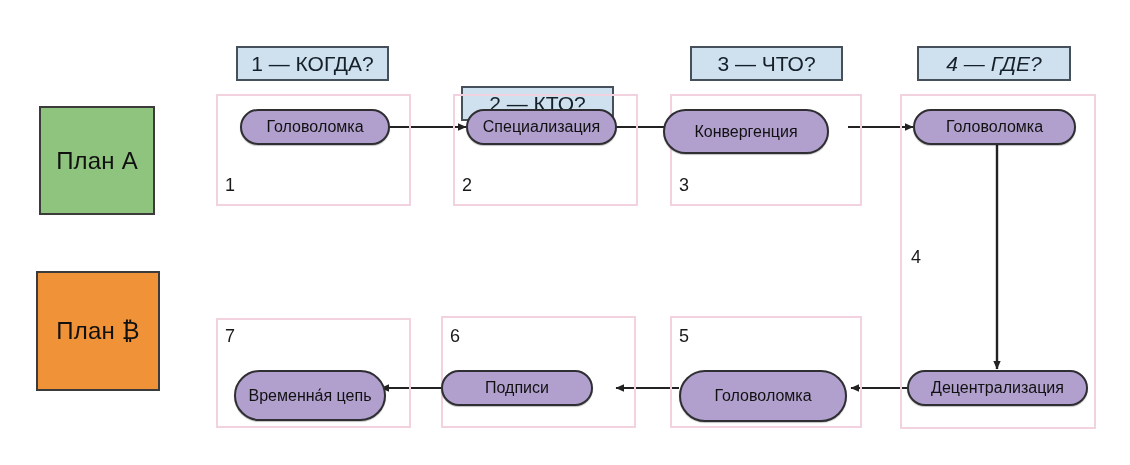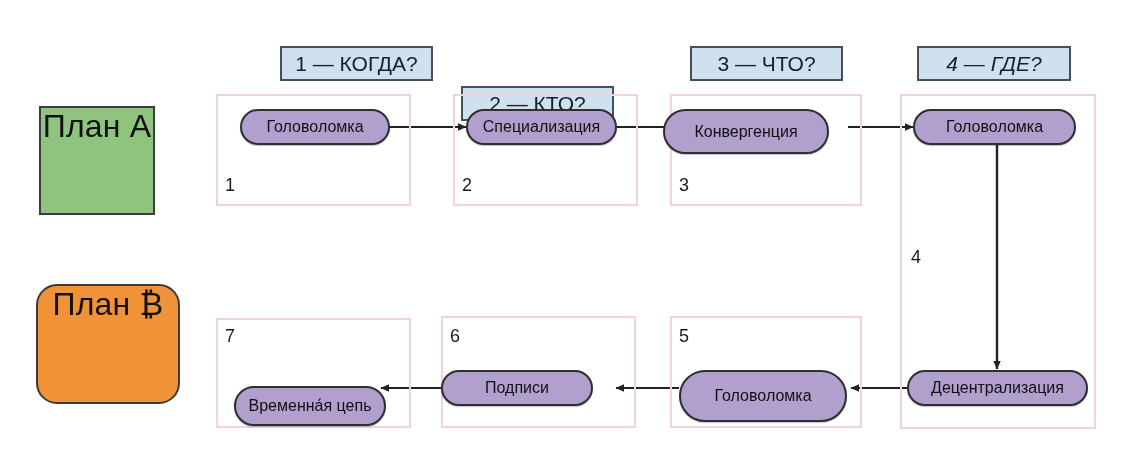--- a/index.html
+++ b/index.html
@@ -16,25 +16,25 @@
     width: 1130px;
     height: 465px;
     background: #ffffff;
     overflow: hidden;
   }
   .abs { position: absolute; }
 
   
   .plan-square {
     display: flex;
-    align-items: flex-start;
+    align-items: center;
     justify-content: center;
     border: 2px solid #3b3b3b;
     box-sizing: border-box;
-    font-size: 32px;
+    font-size: 24px;
     letter-spacing: 0.2px;
     color: #111111;
     white-space: nowrap;
   }
   .plan-a { background: #8fc47e; }
   .plan-b { background: #ef9238; }
 
   
   .col-header {
     display: flex;
@@ -108,25 +108,25 @@
 
     <line x1="916" y1="388" x2="851" y2="388" stroke="#222222" stroke-width="2.2" marker-end="url(#arrow)"></line>
     <line x1="679" y1="388" x2="616" y2="388" stroke="#222222" stroke-width="2.2" marker-end="url(#arrow)"></line>
     <line x1="444" y1="388" x2="381" y2="388" stroke="#222222" stroke-width="2.2" marker-end="url(#arrow)"></line>
   </svg>
 
   <div class="abs plan-square plan-a" style="left:39px; top:106px; width:116px; height:109px;">
     <span>План А</span>
   </div>
 
-  <div class="abs plan-square plan-b" style="left:36px; top:284px; width:144px; height:120px;border-radius:21px;">
+  <div class="abs plan-square plan-b" style="left:36px; top:271px; width:124px; height:120px;">
     <span>План ₿</span>
   </div>
 
-  <div class="abs col-header" style="left:236px; top:46px; width:153px; height:35px;margin-left:44px;">
+  <div class="abs col-header" style="left:236px; top:46px; width:153px; height:35px;">
     <span>1 — КОГДА?</span>
   </div>
 
   <div class="abs col-header" style="left:461px; top:46px; width:153px; height:35px;margin-top:40px;">
     <span>2 — КТО?</span>
   </div>
 
   <div class="abs col-header" style="left:690px; top:46px; width:153px; height:35px;">
     <span>3 — ЧТО?</span>
   </div>
@@ -174,17 +174,17 @@
   </div>
 
   <div class="abs node" style="left:679px; top:370px; width:168px; height:52px;align-items:center;">
     <span>Головоломка</span>
   </div>
 
   <div class="abs node" style="left:441px; top:370px; width:152px; height:36px;">
     <span>Подписи</span>
   </div>
 
-  <div class="abs node" style="left:234px; top:386px; width:152px; height:40px;">
+  <div class="abs node" style="left:234px; top:370px; width:152px; height:51px;">
     <span>Временна́я цепь</span>
   </div>
 
 </div>
 
 </body></html>

